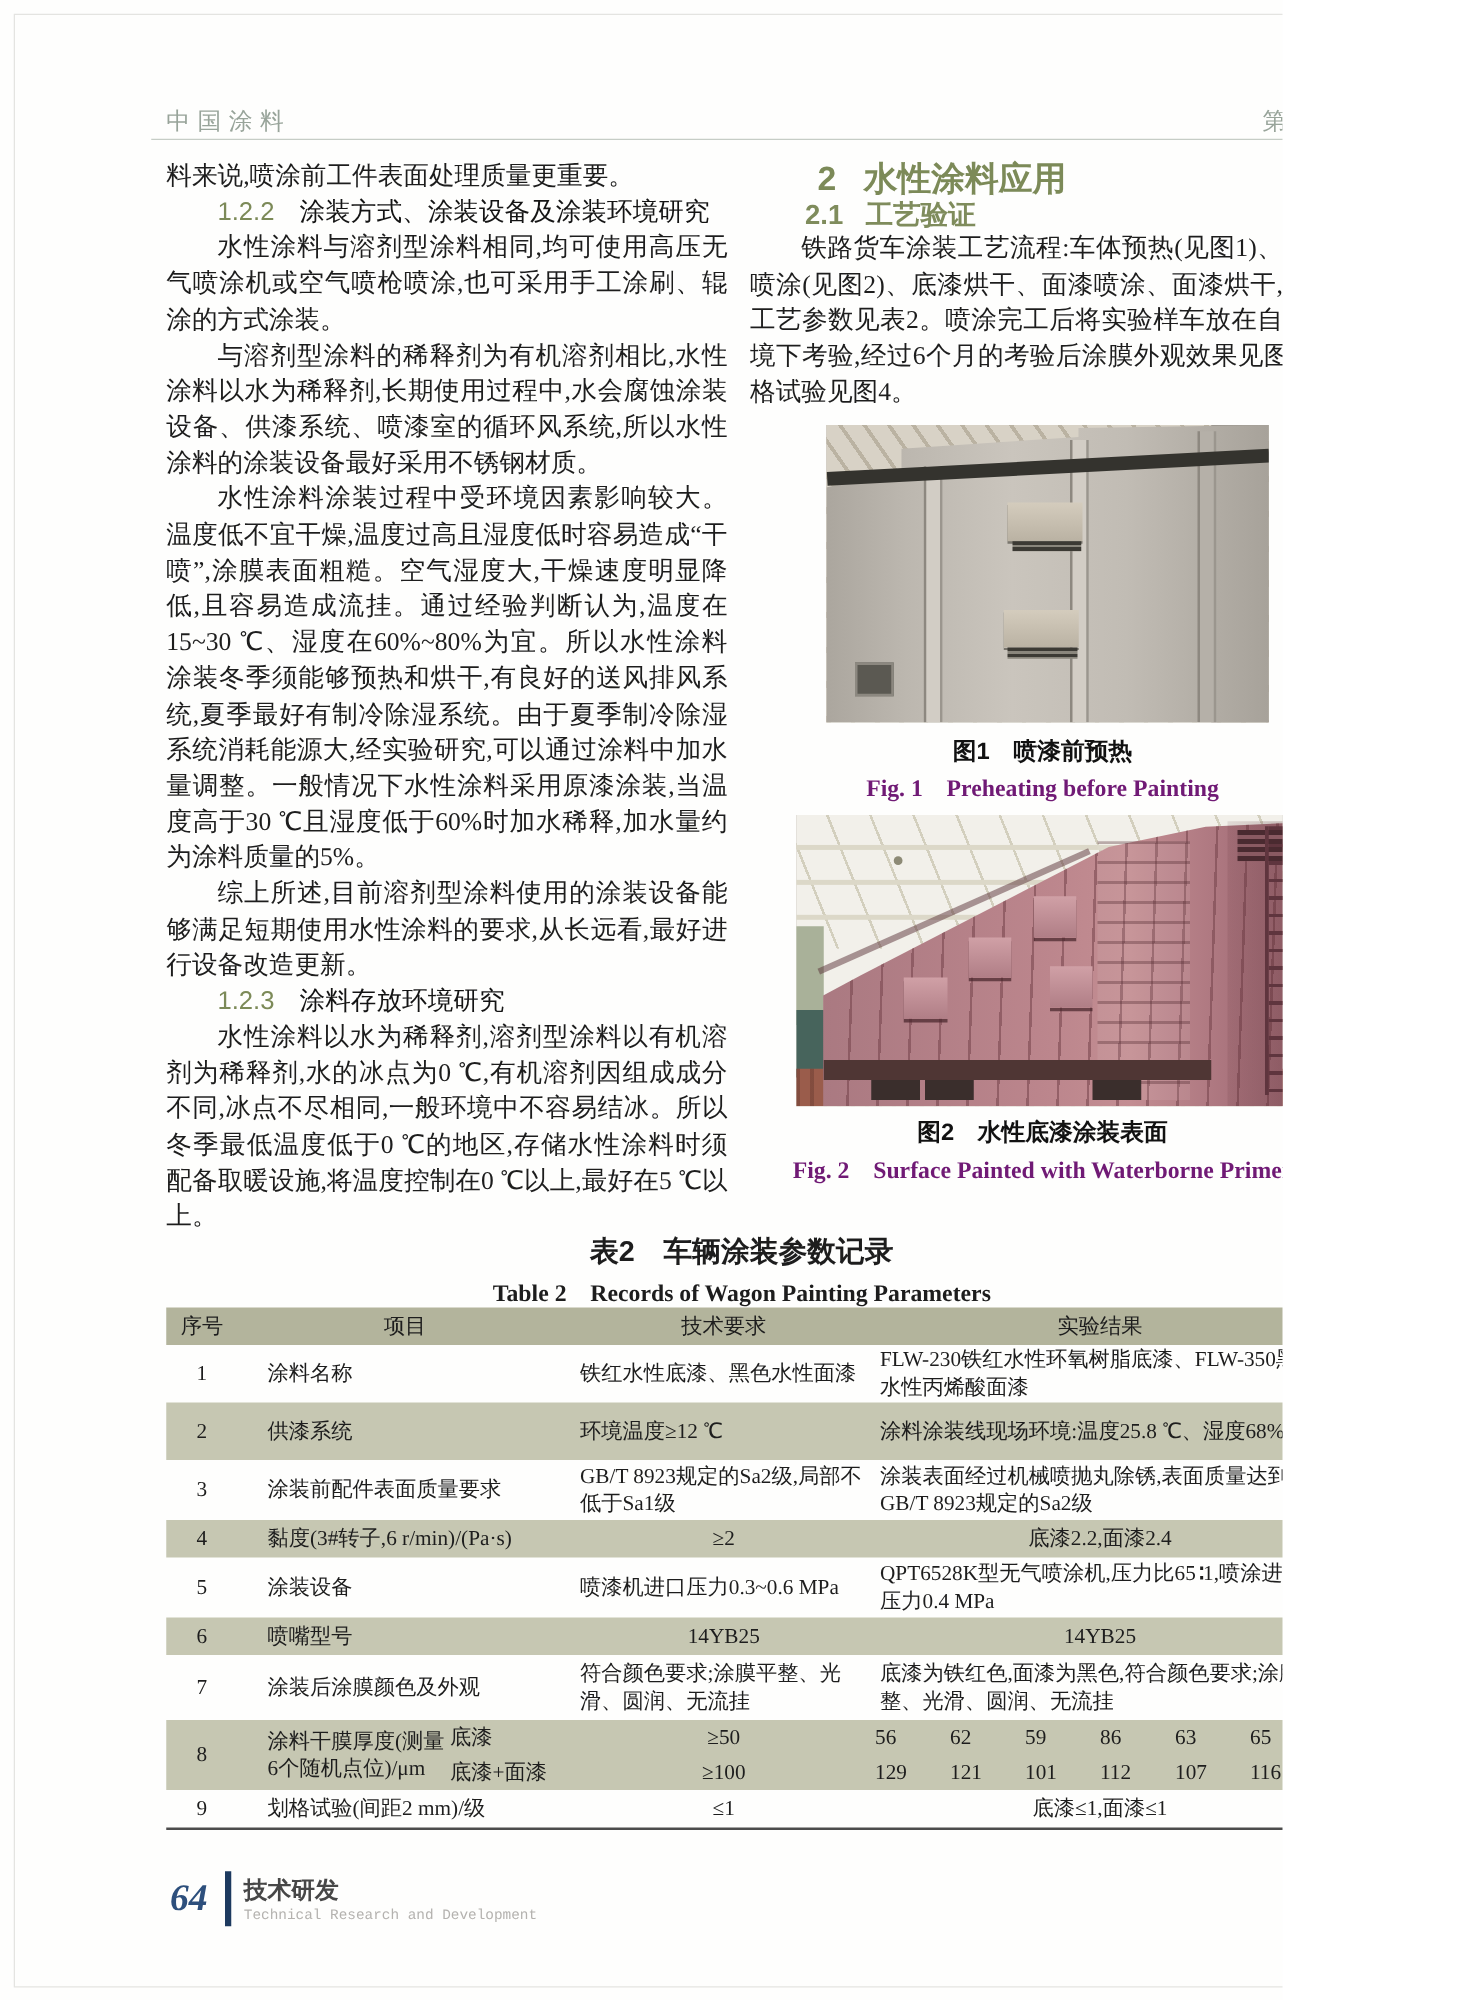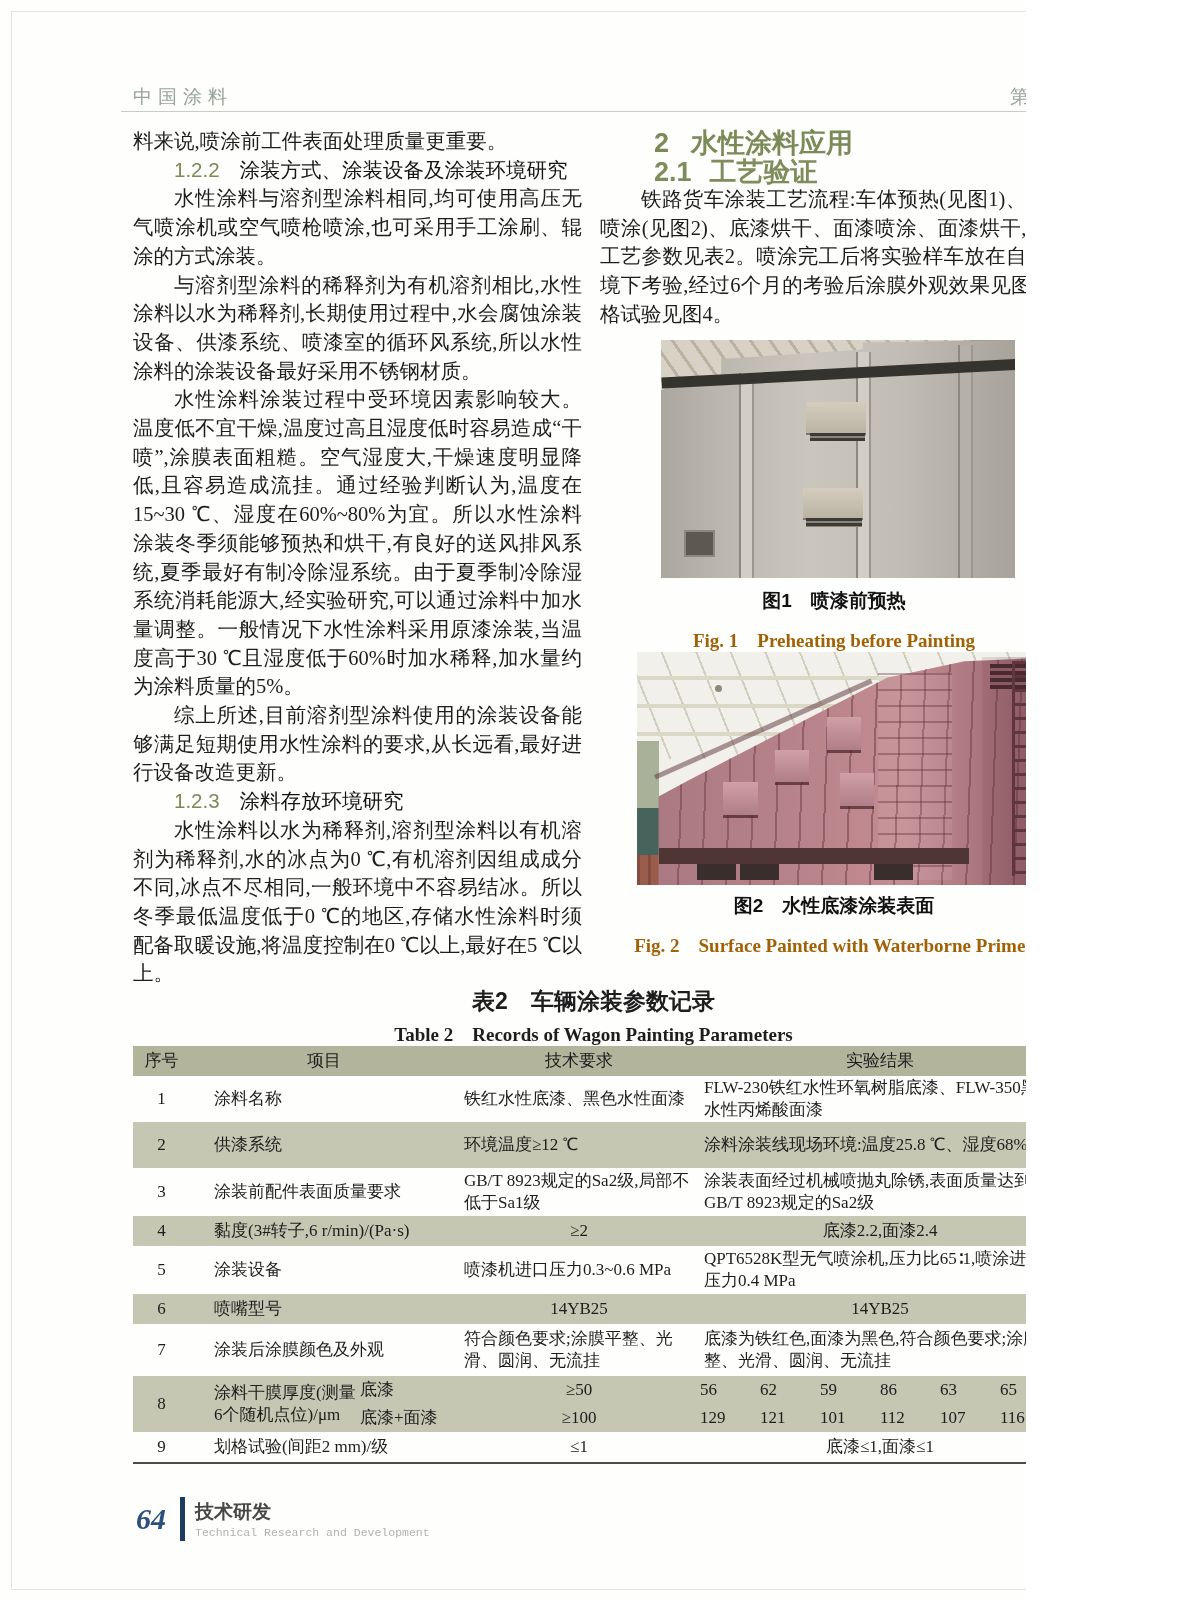--- a/index.html
+++ b/index.html
@@ -19,30 +19,30 @@
   .col-left{left:133px;width:449px;}
   .col-right{left:600px;width:468px;}
   .col p{margin:0;text-indent:2em;}
   .col p.noindent{text-indent:0;}
   .subhead{margin:0;text-indent:0;color:#141414;}
   .subhead .hnum{color:#7c8a58;font-family:"Liberation Sans",sans-serif;margin-right:20px;}
   .h2head{margin:2px 0 12px 0;font-family:"Liberation Sans",sans-serif;font-weight:bold;
         color:#7c8a58;font-size:27px;line-height:32px;text-indent:0;}
   .h2head .hnum{margin-right:22px;}
   .h21head{margin:0 0 8px 0;font-family:"Liberation Sans",sans-serif;font-weight:bold;
-        color:#7f8c5c;font-size:27px;line-height:26px;text-indent:0;}
+        color:#7f8c5c;font-size:22px;line-height:26px;text-indent:0;}
   .h21head .hnum{margin-right:18px;}
 
   
   .photo{position:absolute;overflow:hidden;background:#c4c0b8;}
   .fig1{left:661px;top:340px;width:354px;height:238px;}
   .fig2{left:637px;top:652px;width:431px;height:233px;}
   .figcap{position:absolute;text-align:center;}
   .figcap .zh{font-family:"Liberation Sans",sans-serif;font-weight:bold;font-size:19px;color:#111;}
-  .figcap .en{font-weight:bold;font-size:19px;color:#a16207;margin-top:14px;}
+  .figcap .en{font-weight:bold;font-size:19px;color:#701a75;margin-top:4px;}
   .cap1{left:600px;top:588px;width:468px;}
   .cap2{left:570px;top:893px;width:528px;}
 
   
   .f1-ceiling{position:absolute;inset:0;background:#d8d2c6;
       background-image:repeating-linear-gradient(55deg,rgba(150,140,118,.45) 0 3px,transparent 3px 16px);}
   .f1-right{position:absolute;right:0;top:0;width:13%;height:100%;background:#9a958d;}
   .f1-wagon{position:absolute;inset:0;
       clip-path:polygon(0 21%,17% 15%,17% 8%,57% 4%,57% 1%,100% 0,100% 100%,0 100%);
       background:linear-gradient(90deg,#aba69e 0%,#bcb7af 18%,#cac5bd 42%,#c1bcb4 68%,#a7a29a 100%);}

